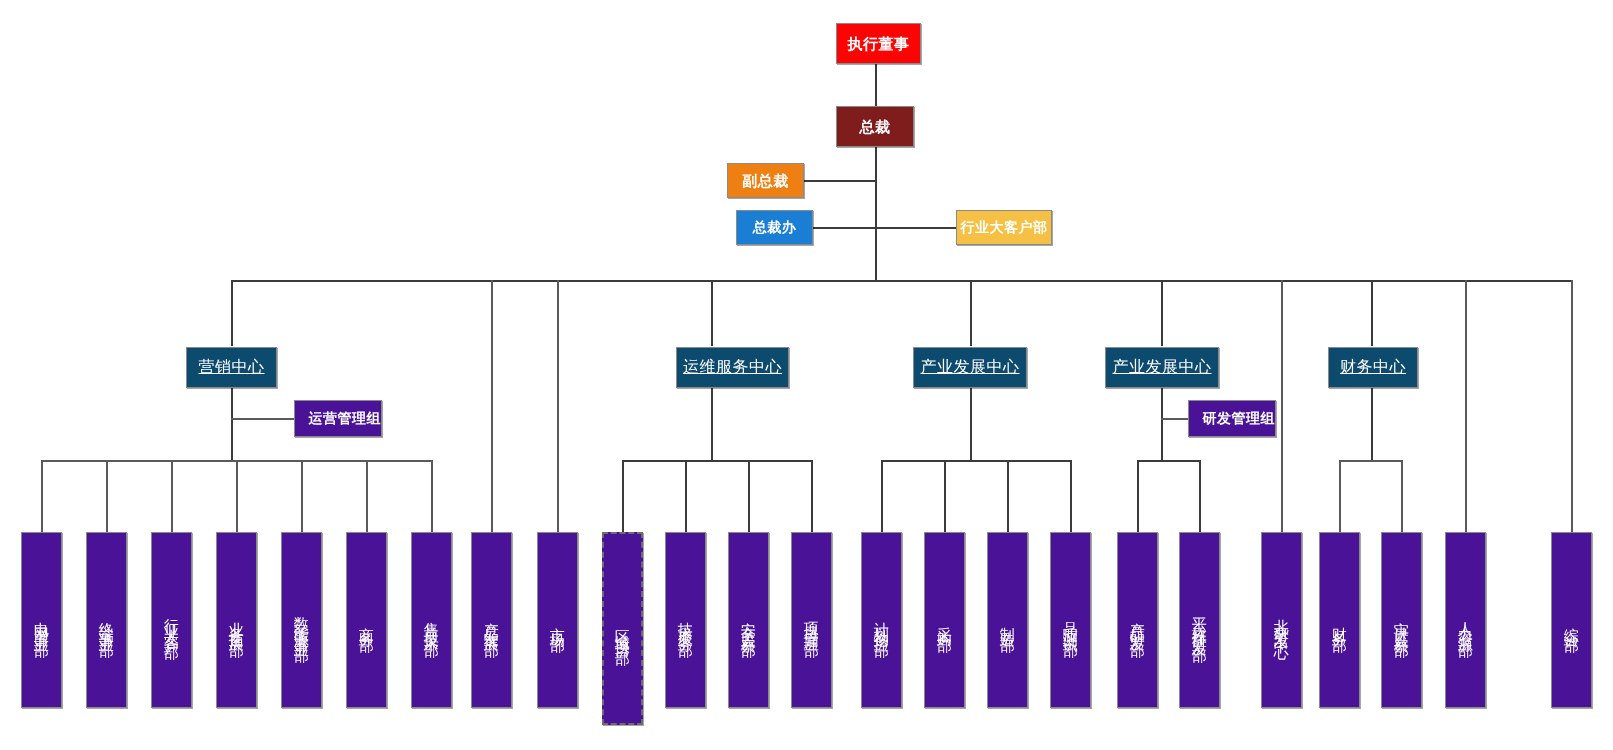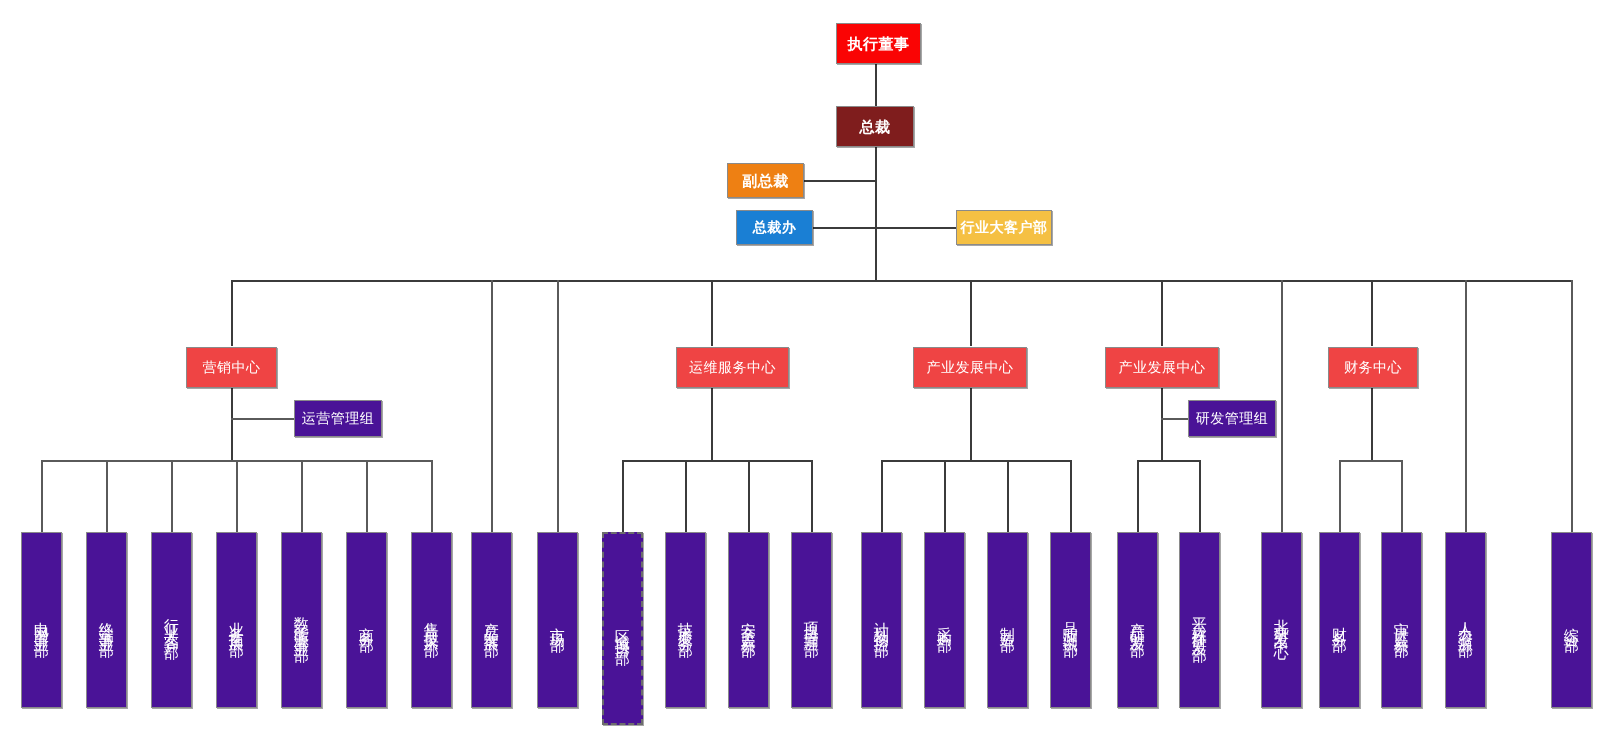--- a/index.html
+++ b/index.html
@@ -26,22 +26,22 @@
     text-align: center;
     line-height: 1.15;
     letter-spacing: 0.5px;
     box-shadow: 1px 1px 0 rgba(0,0,0,0.35);
   }
   .node.exec   { background: #fa0404; font-size: 15px; font-weight: 700; }
   .node.pres   { background: #7f1d1d; font-size: 15px; font-weight: 700; justify-content: center; }
   .node.vp     { background: #ee8013; font-size: 15px; font-weight: 700; }
   .node.office { background: #1a7fd4; font-size: 14px; font-weight: 700; }
   .node.mgmt   { background: #f5c043; font-size: 14px; font-weight: 700; }
-  .node.center { background: #ef4444; font-size: 14px; font-weight: 400; }
-  .node.group  { background: #4a1397; font-size: 14px; font-weight: 400; }
+  .node.center { background: #0c4a6e; font-size: 16px; font-weight: 400; text-decoration: underline; }
+  .node.group  { background: #4a1397; font-size: 14px; font-weight: 700; justify-content: flex-end; }
   .node.dept   {
     background: #4a1397;
     font-size: 15px;
     font-weight: 400;
     writing-mode: vertical-rl;
     text-orientation: upright;
     letter-spacing: 5px;
     padding-top: 4px;
   }
   .node.dept.dashed { border: 2px dashed #6d6d6d; }

